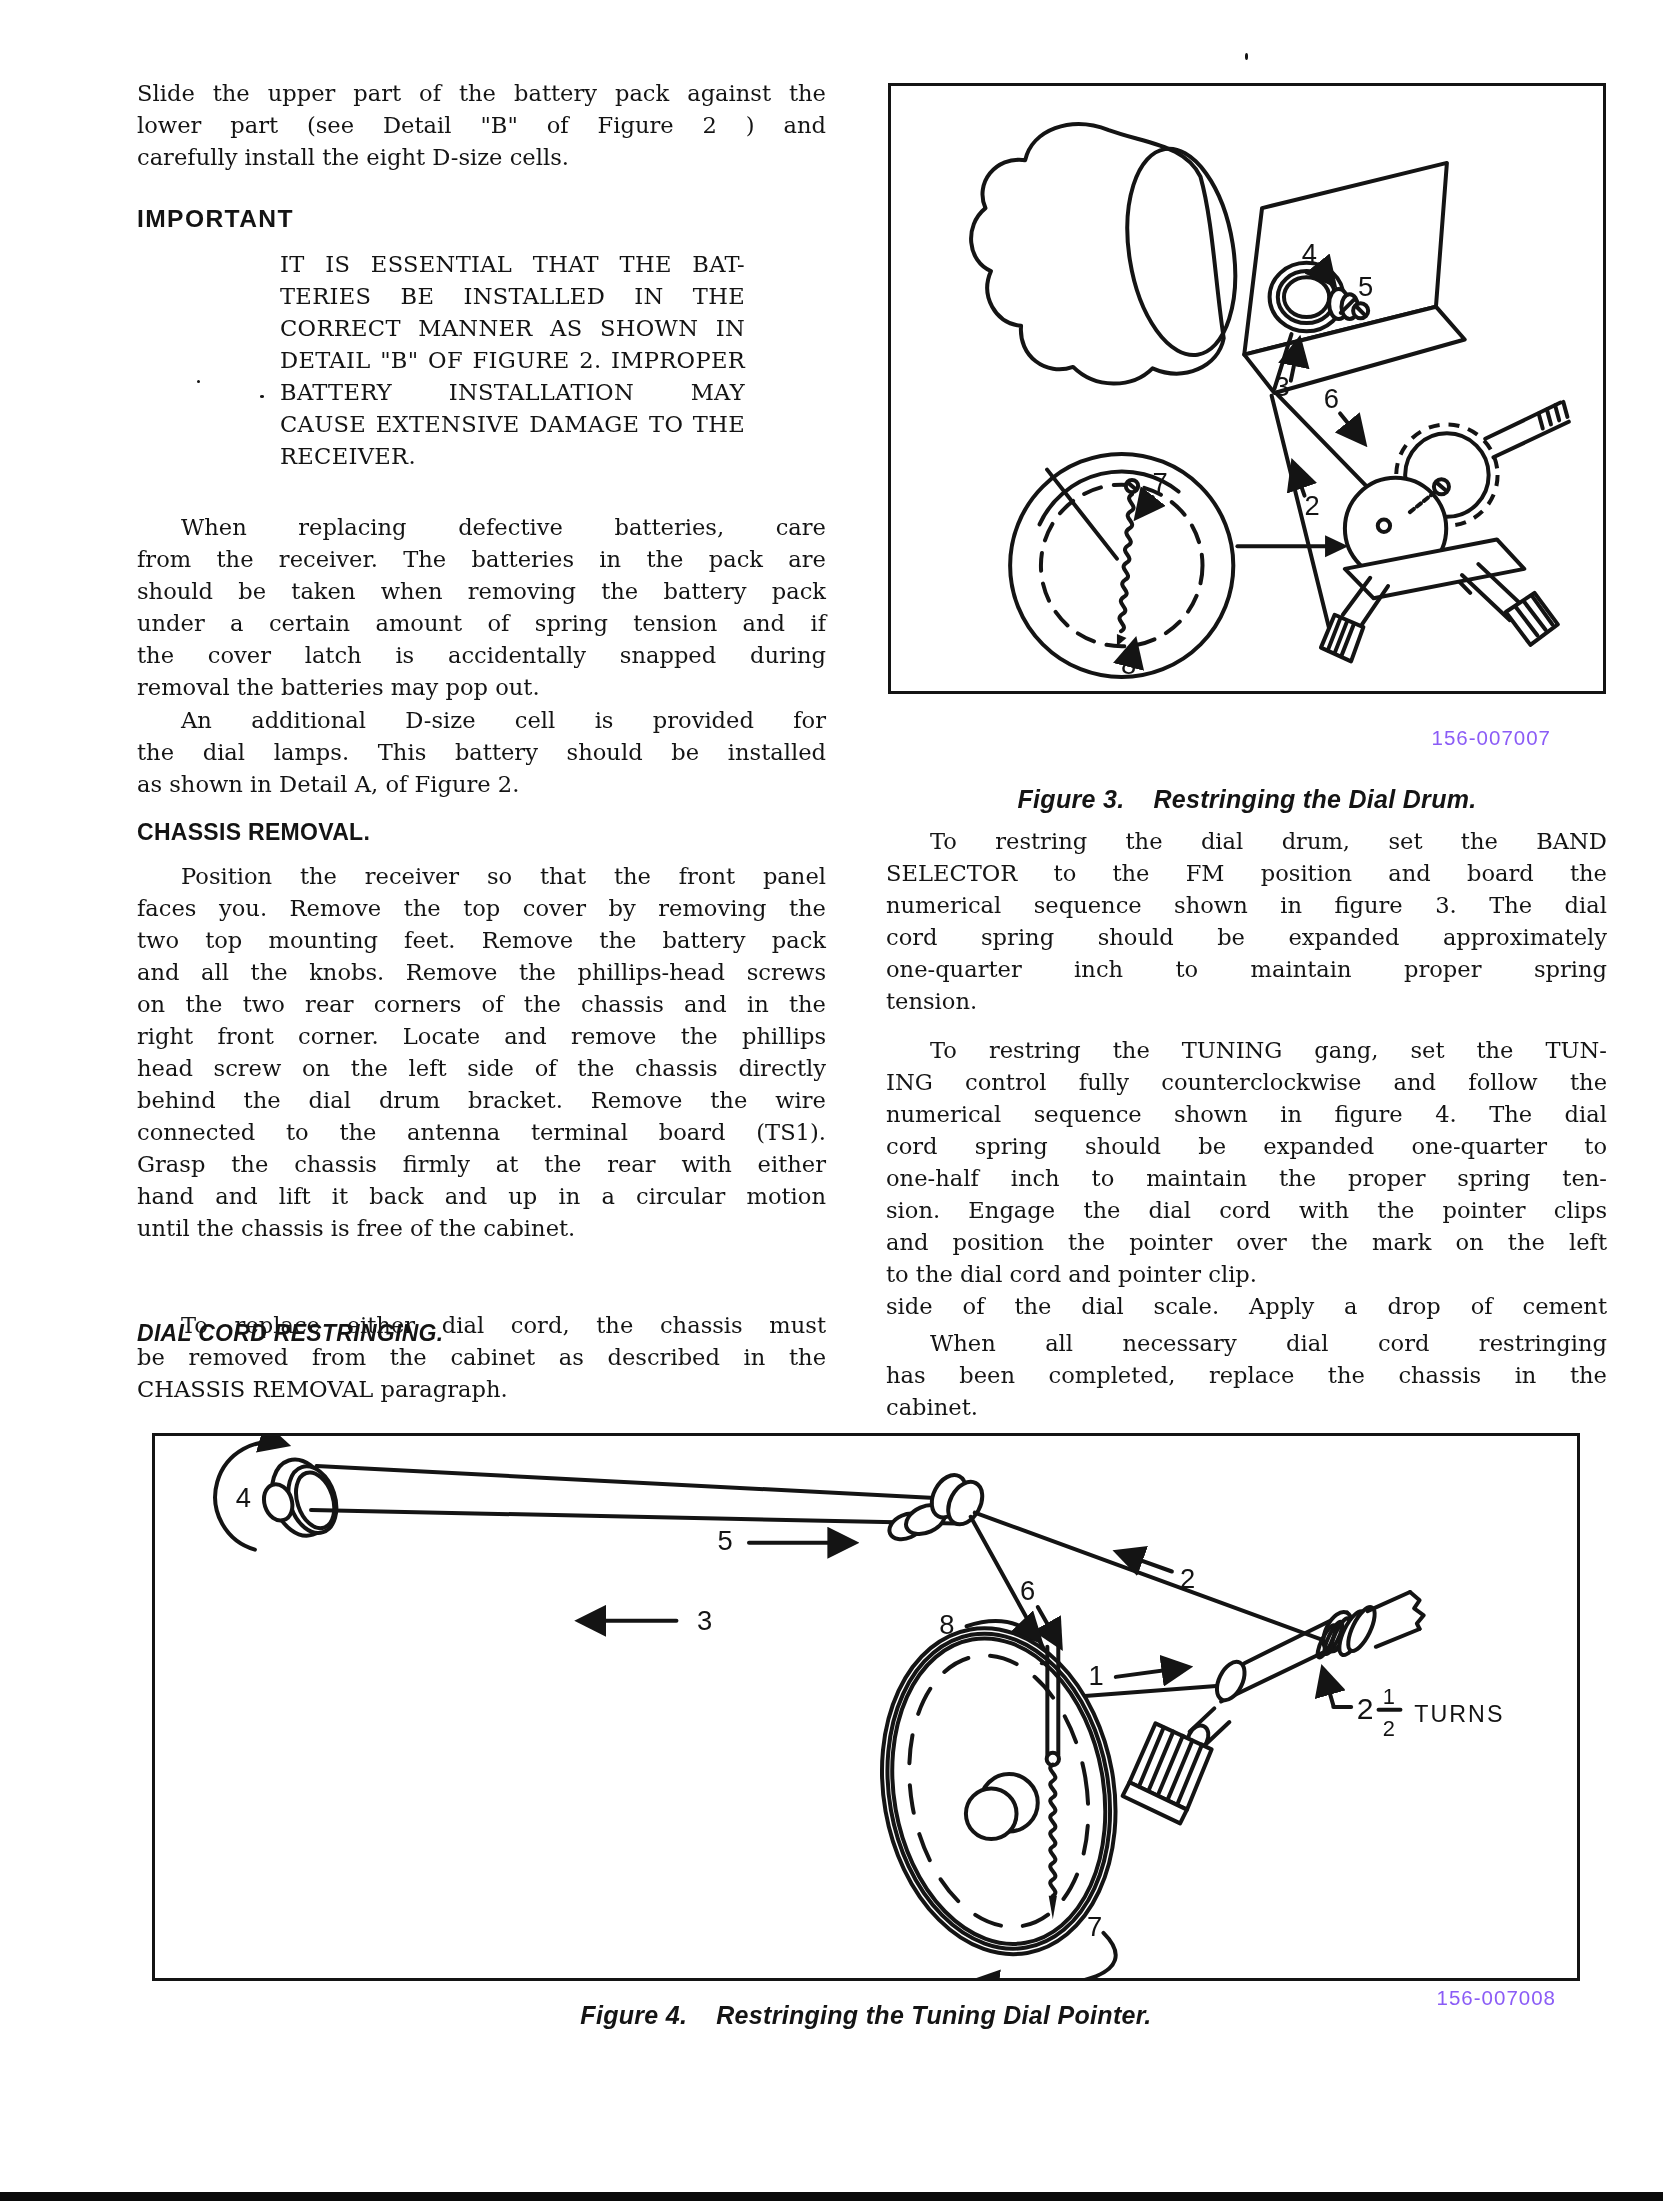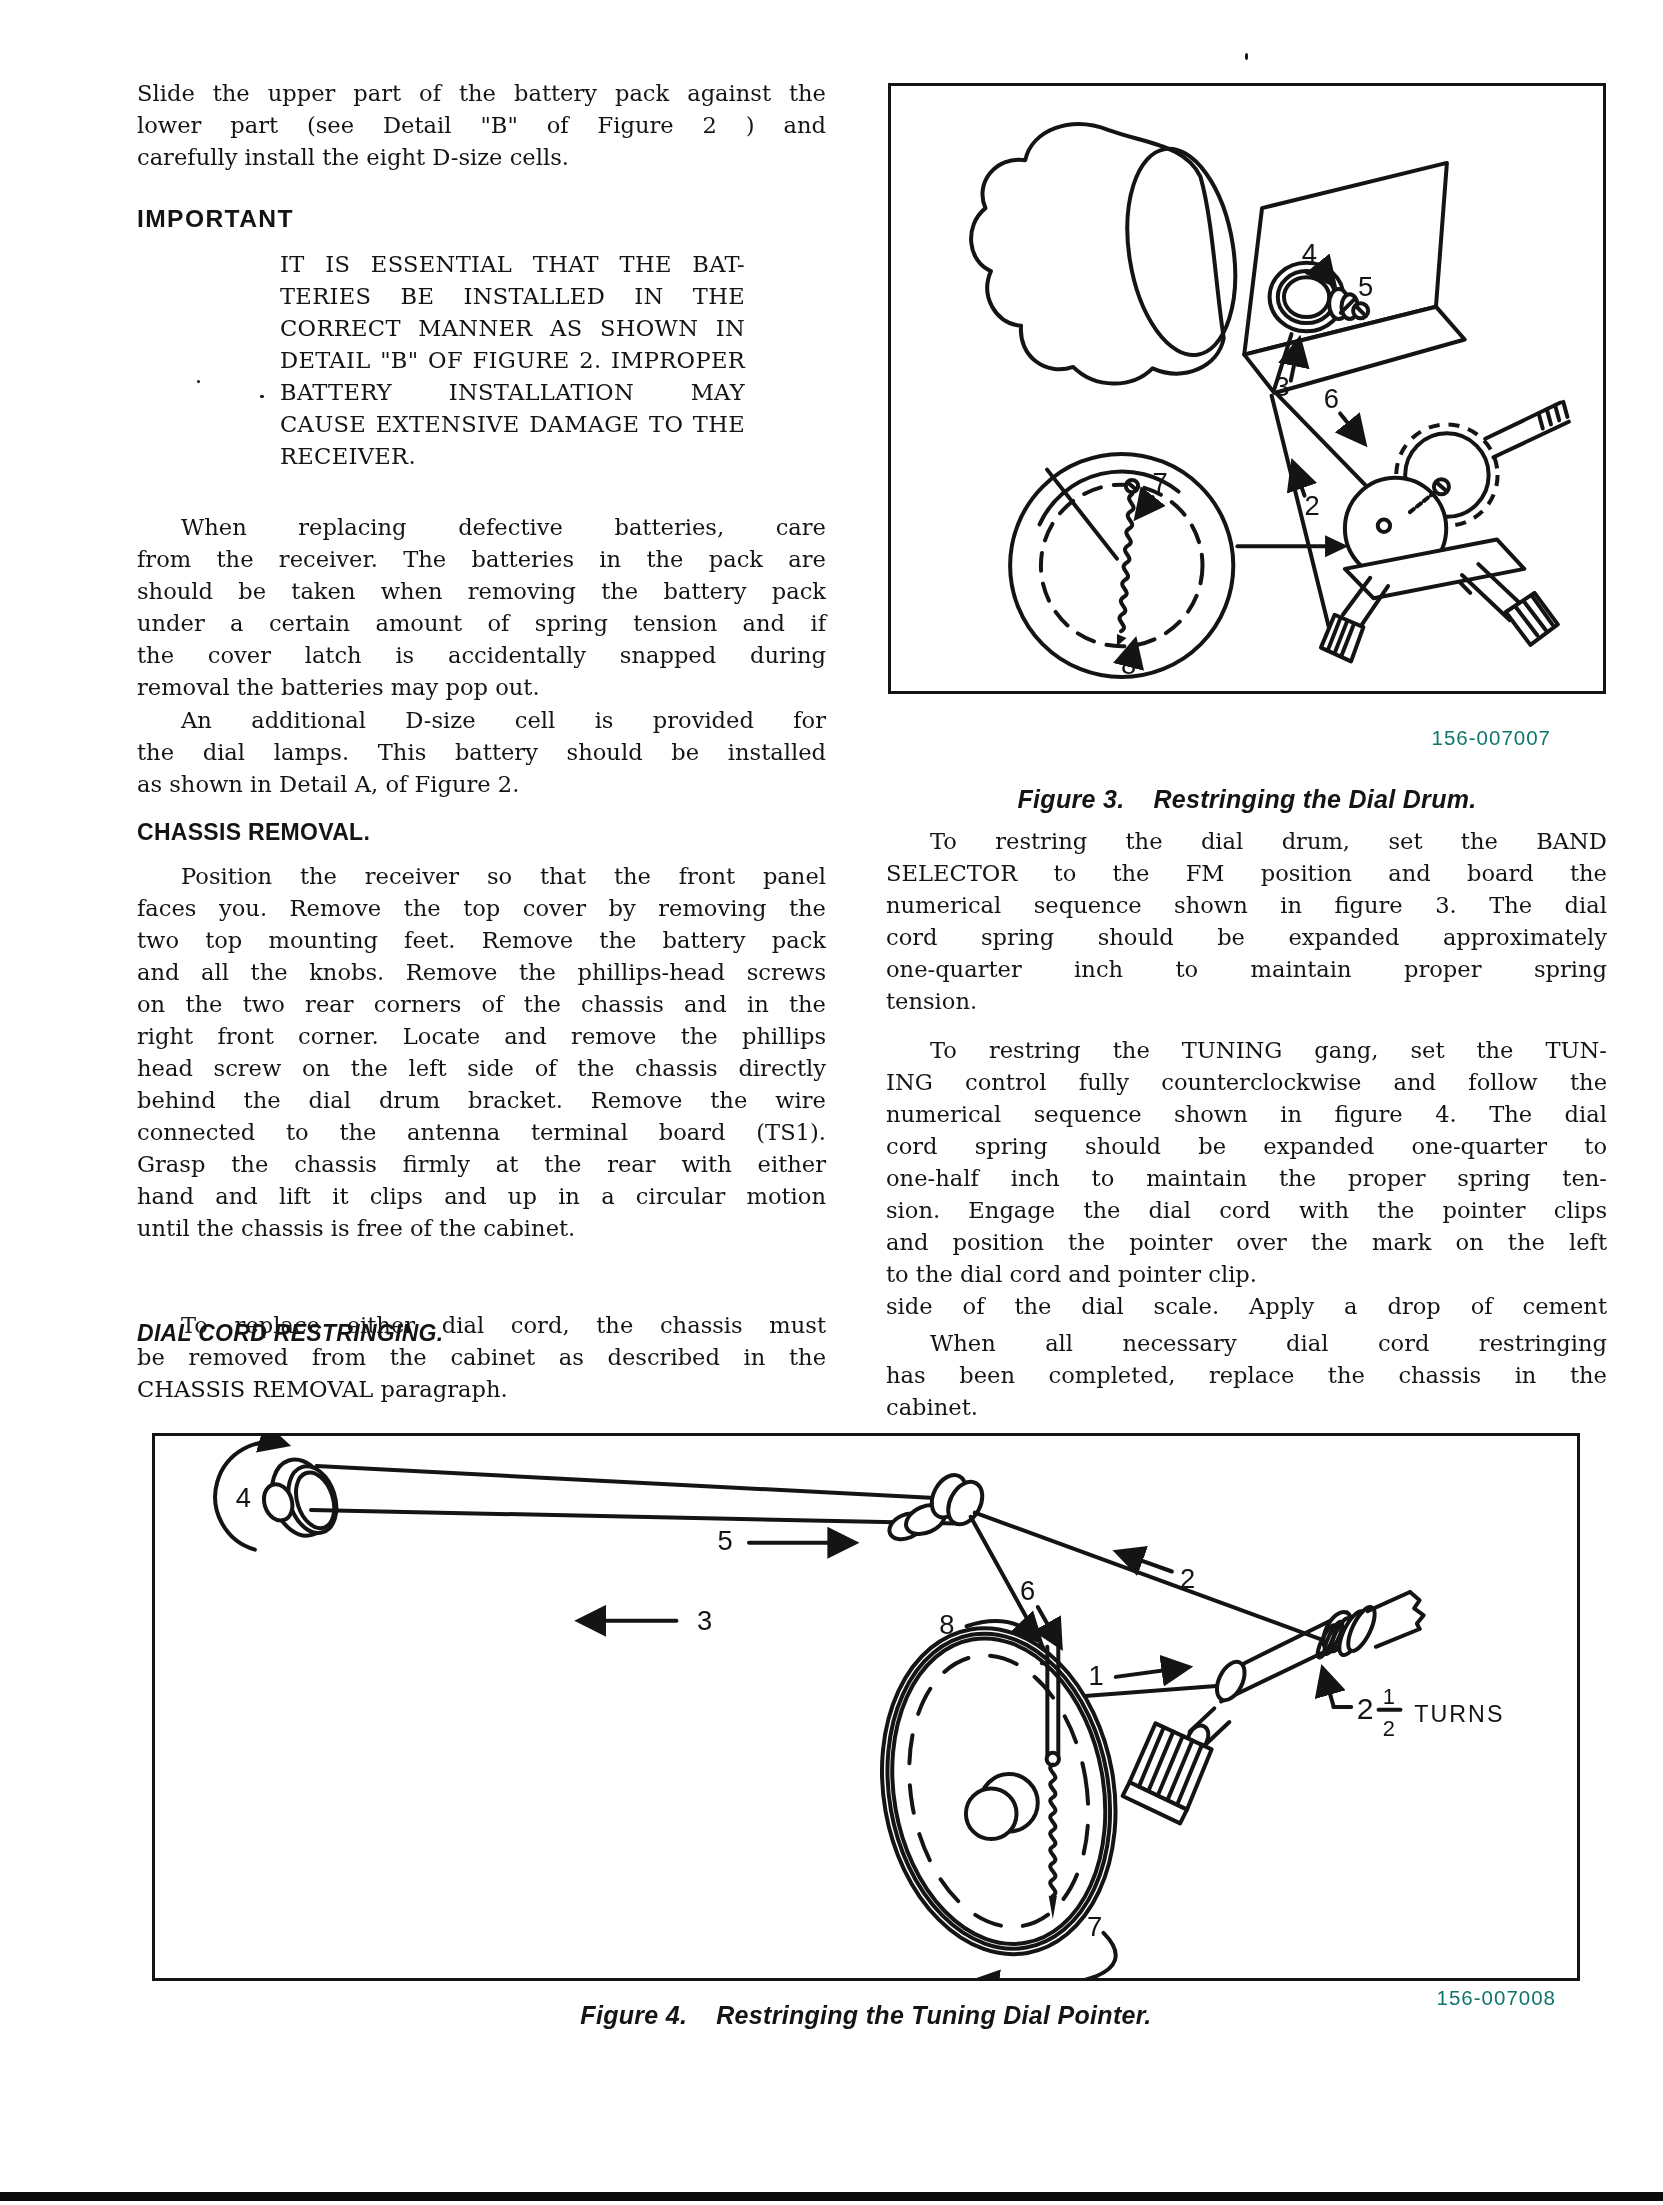--- a/index.html
+++ b/index.html
@@ -10,21 +10,21 @@
   .para{font-size:22.6px;line-height:32px;}
   .para .ln{text-align:justify;text-align-last:justify;white-space:normal;}
   .para .ln.last{text-align-last:left;}
   .para.indent .ln:first-child{text-indent:44px;}
   .para.caps .ln{letter-spacing:0.3px;}
   
   .sidehead{font-family:"Liberation Sans",sans-serif;font-weight:700;font-size:23px;letter-spacing:0.3px;}
   .centerhead{font-family:"Liberation Sans",sans-serif;font-weight:700;font-size:24.6px;letter-spacing:1.4px;}
   
   .figbox{border:3.4px solid #141414;background:#fff;box-sizing:border-box;}
-  .photoid{font-family:"Liberation Sans",sans-serif;font-size:20.5px;letter-spacing:1px;color:#0f766e;text-align:right;}
+  .photoid{font-family:"Liberation Sans",sans-serif;font-size:20.5px;letter-spacing:1px;color:#8b5cf6;text-align:right;}
   .figcap{font-family:"Liberation Sans",sans-serif;font-style:italic;font-weight:700;font-size:25px;text-align:center;letter-spacing:0.3px;}
   .figcap .pre{display:inline-block;margin-right:29px;}
   svg{display:block;width:100%;height:100%;}
   svg *{vector-effect:non-scaling-stroke;}
   .ink{stroke:#141414;fill:none;stroke-width:4;stroke-linecap:round;stroke-linejoin:round;}
   .inkf{stroke:#141414;fill:#ffffff;stroke-width:4;stroke-linejoin:round;}
   .solid{fill:#141414;stroke:none;}
   .callout{font-family:"Liberation Sans",sans-serif;font-size:40px;fill:#141414;stroke:none;}
   .callout-sm{font-family:"Liberation Sans",sans-serif;font-size:32px;fill:#141414;stroke:none;}
   .turnsword{font-family:"Liberation Sans",sans-serif;font-size:34px;letter-spacing:3px;fill:#141414;stroke:none;}
@@ -75,21 +75,21 @@
       <div class="ln">Position the receiver so that the front panel</div>
       <div class="ln">faces you. Remove the top cover by removing the</div>
       <div class="ln">two top mounting feet. Remove the battery pack</div>
       <div class="ln">and all the knobs. Remove the phillips-head screws</div>
       <div class="ln">on the two rear corners of the chassis and in the</div>
       <div class="ln">right front corner. Locate and remove the phillips</div>
       <div class="ln">head screw on the left side of the chassis directly</div>
       <div class="ln">behind the dial drum bracket. Remove the wire</div>
       <div class="ln">connected to the antenna terminal board (TS1).</div>
       <div class="ln">Grasp the chassis firmly at the rear with either</div>
-      <div class="ln">hand and lift it clips and up in a circular motion</div>
+      <div class="ln">hand and lift it back and up in a circular motion</div>
       <div class="ln last">until the chassis is free of the cabinet.</div>
     </div>
 
   <div class="abs sidehead" style="left:137px;top:1320px;font-style:italic;">DIAL CORD RESTRINGING.</div>
 
   <div class="abs para indent" style="left:137px;top:1309px;width:689px;">
       <div class="ln">To replace either dial cord, the chassis must</div>
       <div class="ln">be removed from the cabinet as described in the</div>
       <div class="ln last">CHASSIS REMOVAL paragraph.</div>
     </div>

